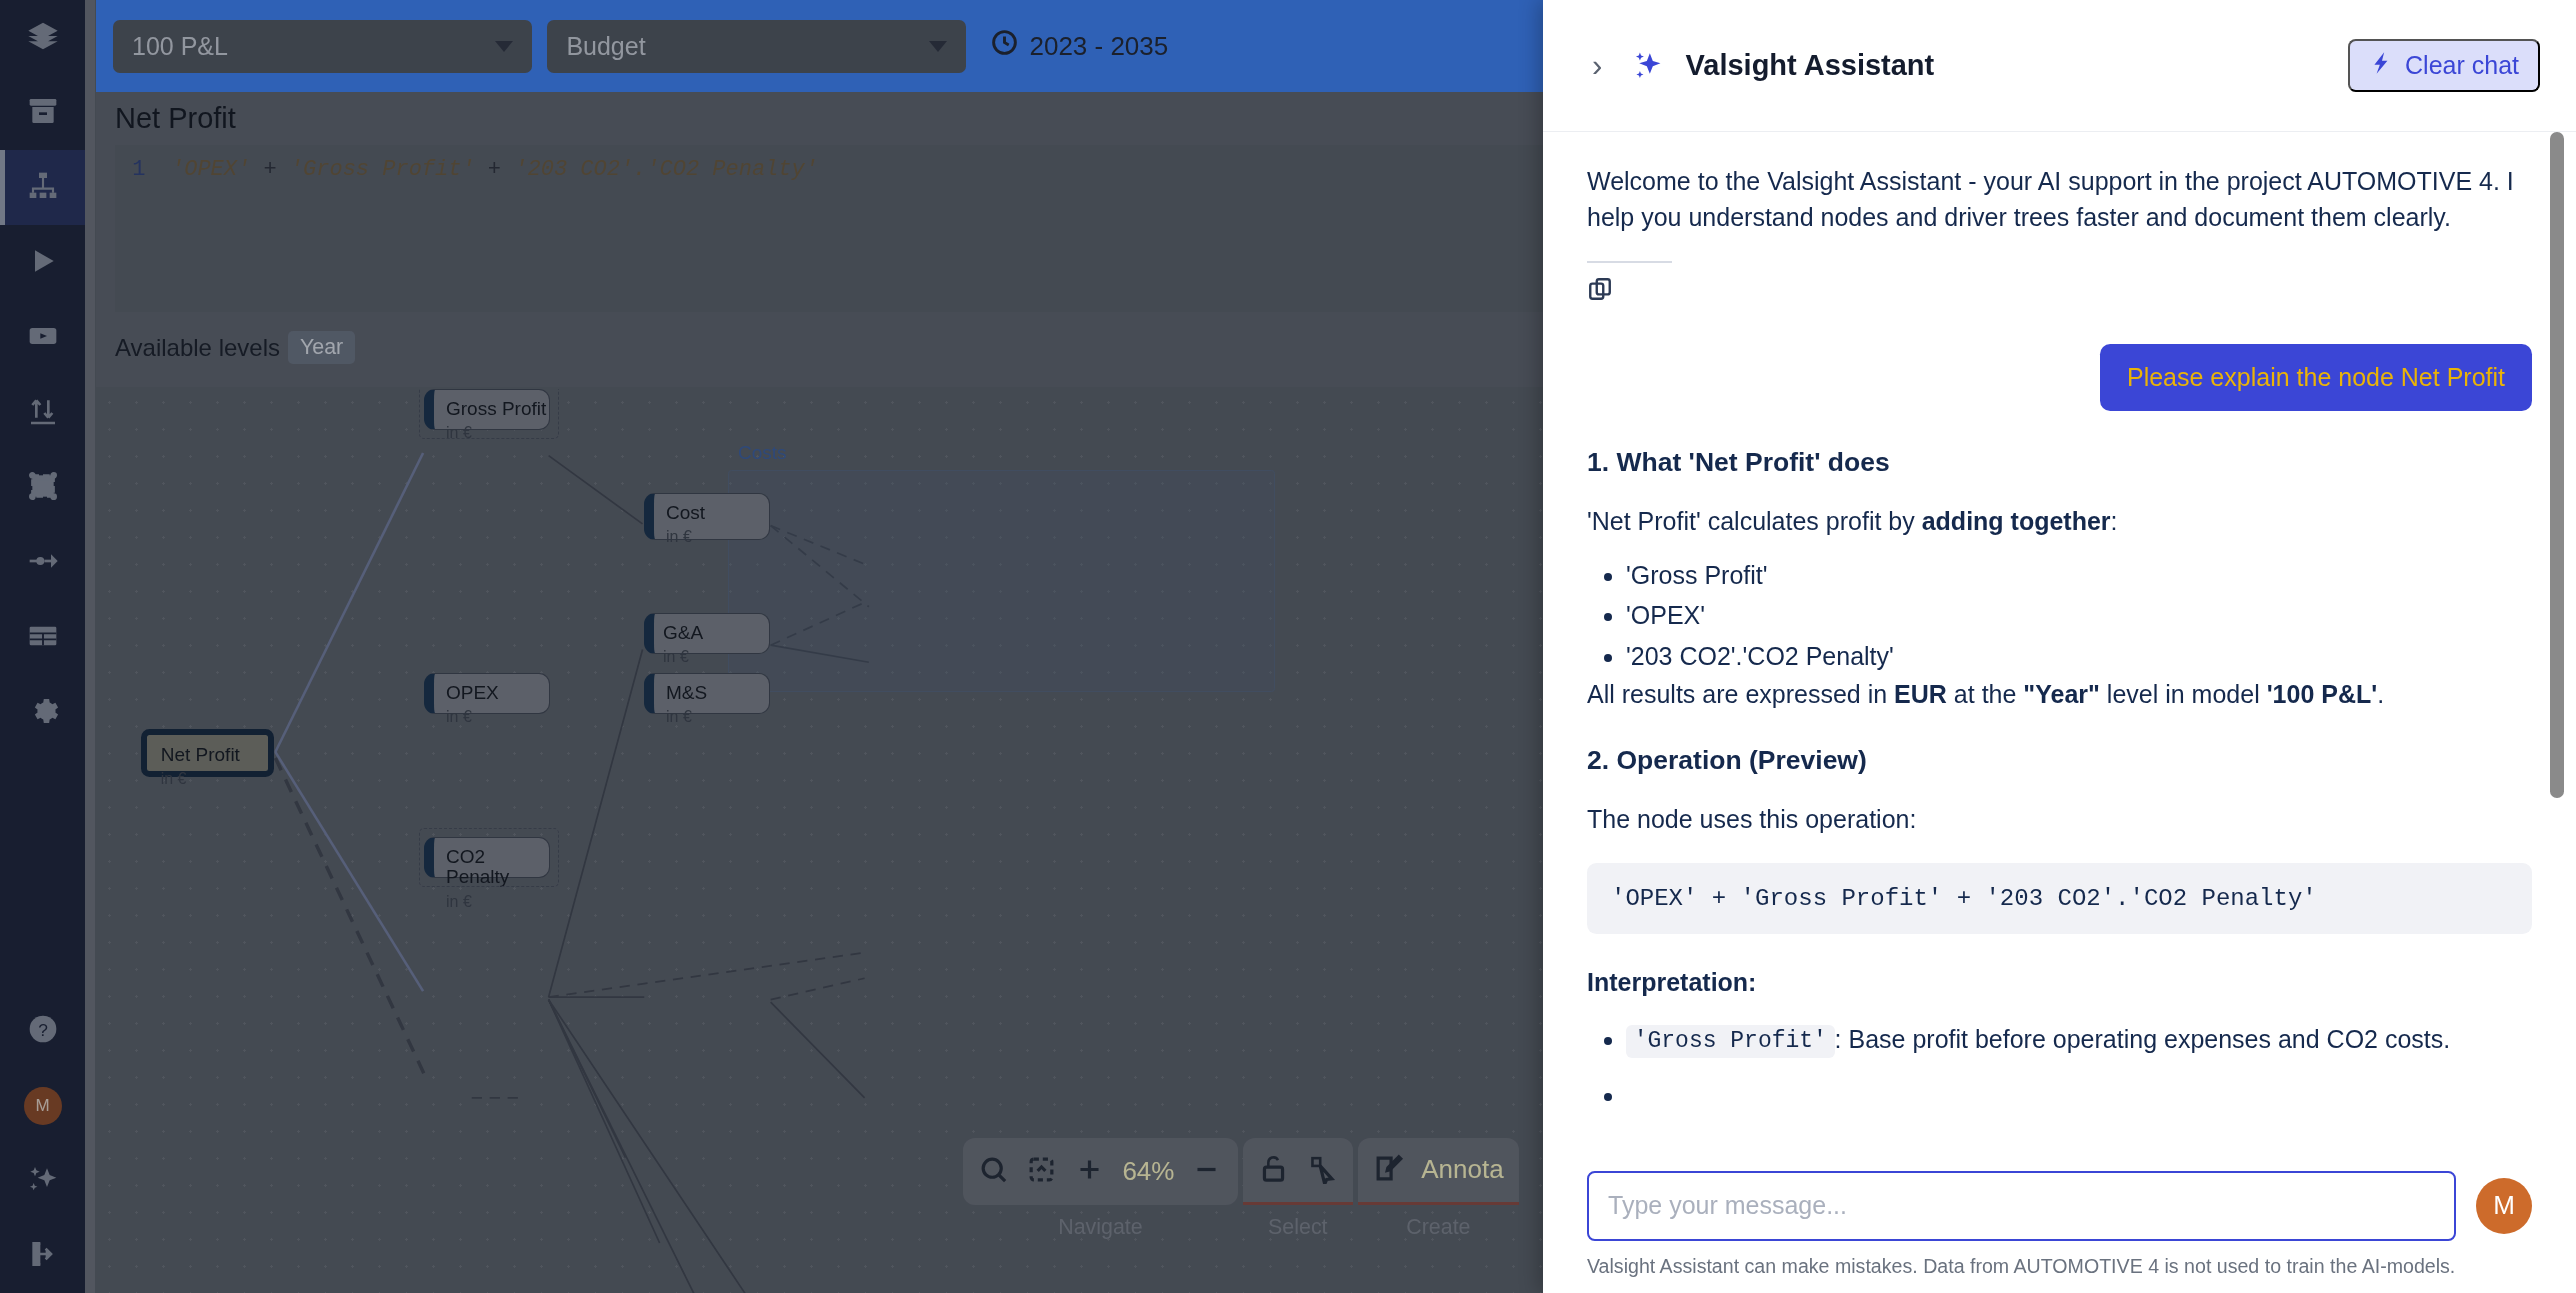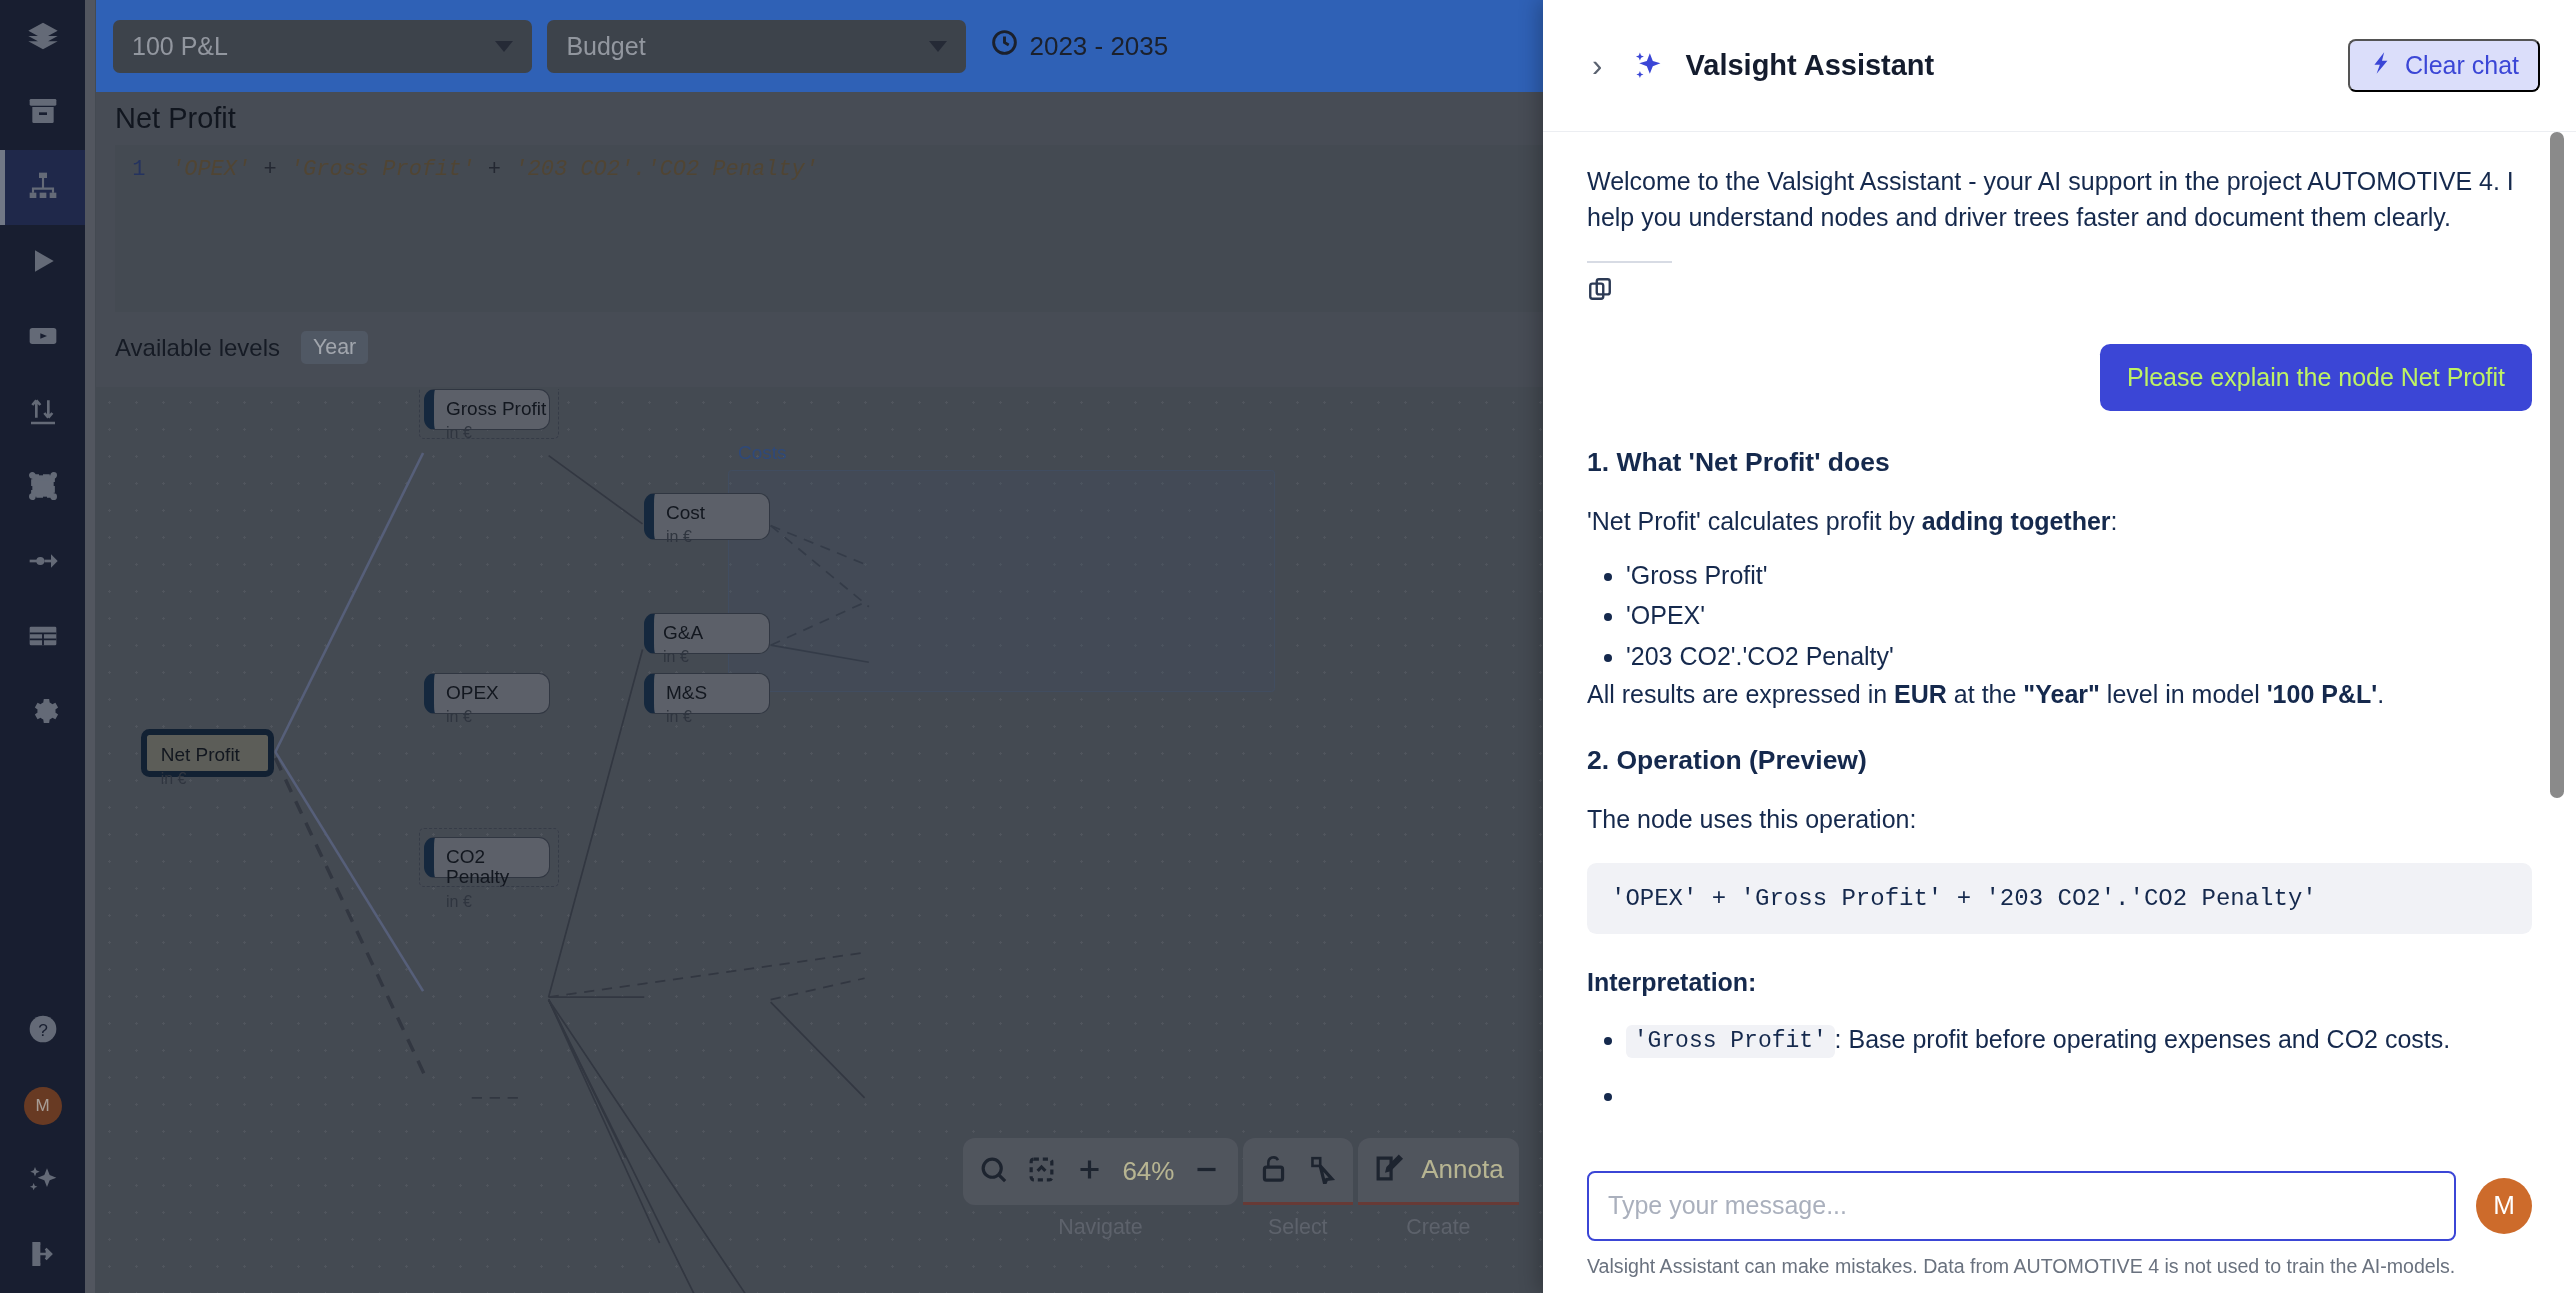--- a/index.html
+++ b/index.html
@@ -97,21 +97,21 @@
   }
   #code-gutter { width: 39px; text-align: right; color: #2c3f7a; font-size: 22px;
     font-family: "Liberation Mono", monospace; padding-right: 8.5px; }
   #code-line {
     font-family: "Liberation Mono", monospace; font-size: 22px;
     font-style: italic; color: #6b5a3c; padding-left: 17px; white-space: pre;
   }
   #code-line .op { color: #2b303a; font-style: normal; }
   #levels-row {
     margin: 13.7px 19px 0; height: 44px; background: #5e646c;
-    display: flex; align-items: center; gap: 21px;
+    display: flex; align-items: center; gap: 8px;
   }
   #levels-label { color: #171d27; font-size: 24px; }
   #levels-chip {
     background: #6b7482; color: #dfe4ea; font-size: 21.4px;
     padding: 4.3px 12px; border-radius: 5.1px;
   }
 
   
   #canvas {
     position: absolute; left: 96px; top: 389px; right: 0; bottom: 0;
@@ -198,21 +198,21 @@
   #chat-scrollbar {
     position: absolute; right: 12px; top: 132px; width: 13.7px; height: 666px;
     background: #8a8a8a; border-radius: 6.8px; z-index: 60;
   }
   .msg-welcome { font-size: 25px; line-height: 1.42; }
   .msg-divider { width: 85px; height: 1.7px; background: #d7dbe4; margin: 26px 0 13.7px; }
   .copy-icon svg { width: 26px; height: 26px; stroke: #2c3a55; stroke-width: 2.2; fill: none; }
 
   .user-row { display: flex; justify-content: flex-end; margin-top: 39px; }
   .user-bubble {
-    background: #3b46d6; color: #bef264; border-radius: 10.2px;
+    background: #3b46d6; color: #eab308; border-radius: 10.2px;
     padding: 19px 27px; font-size: 25px; max-width: 709px;
   }
 
   .h-ruled {
     font-size: 26px; font-weight: bold; margin-top: 44px;
     padding-bottom: 22px; border-bottom: 1.7px solid #46506a;
   }
   .h2 { font-size: 26.5px; font-weight: bold; margin-top: 36px; }
   .p { font-size: 25px; margin-top: 26px; line-height: 1.4; }
   ul.bullets { margin: 15.4px 0 0 39px; }

